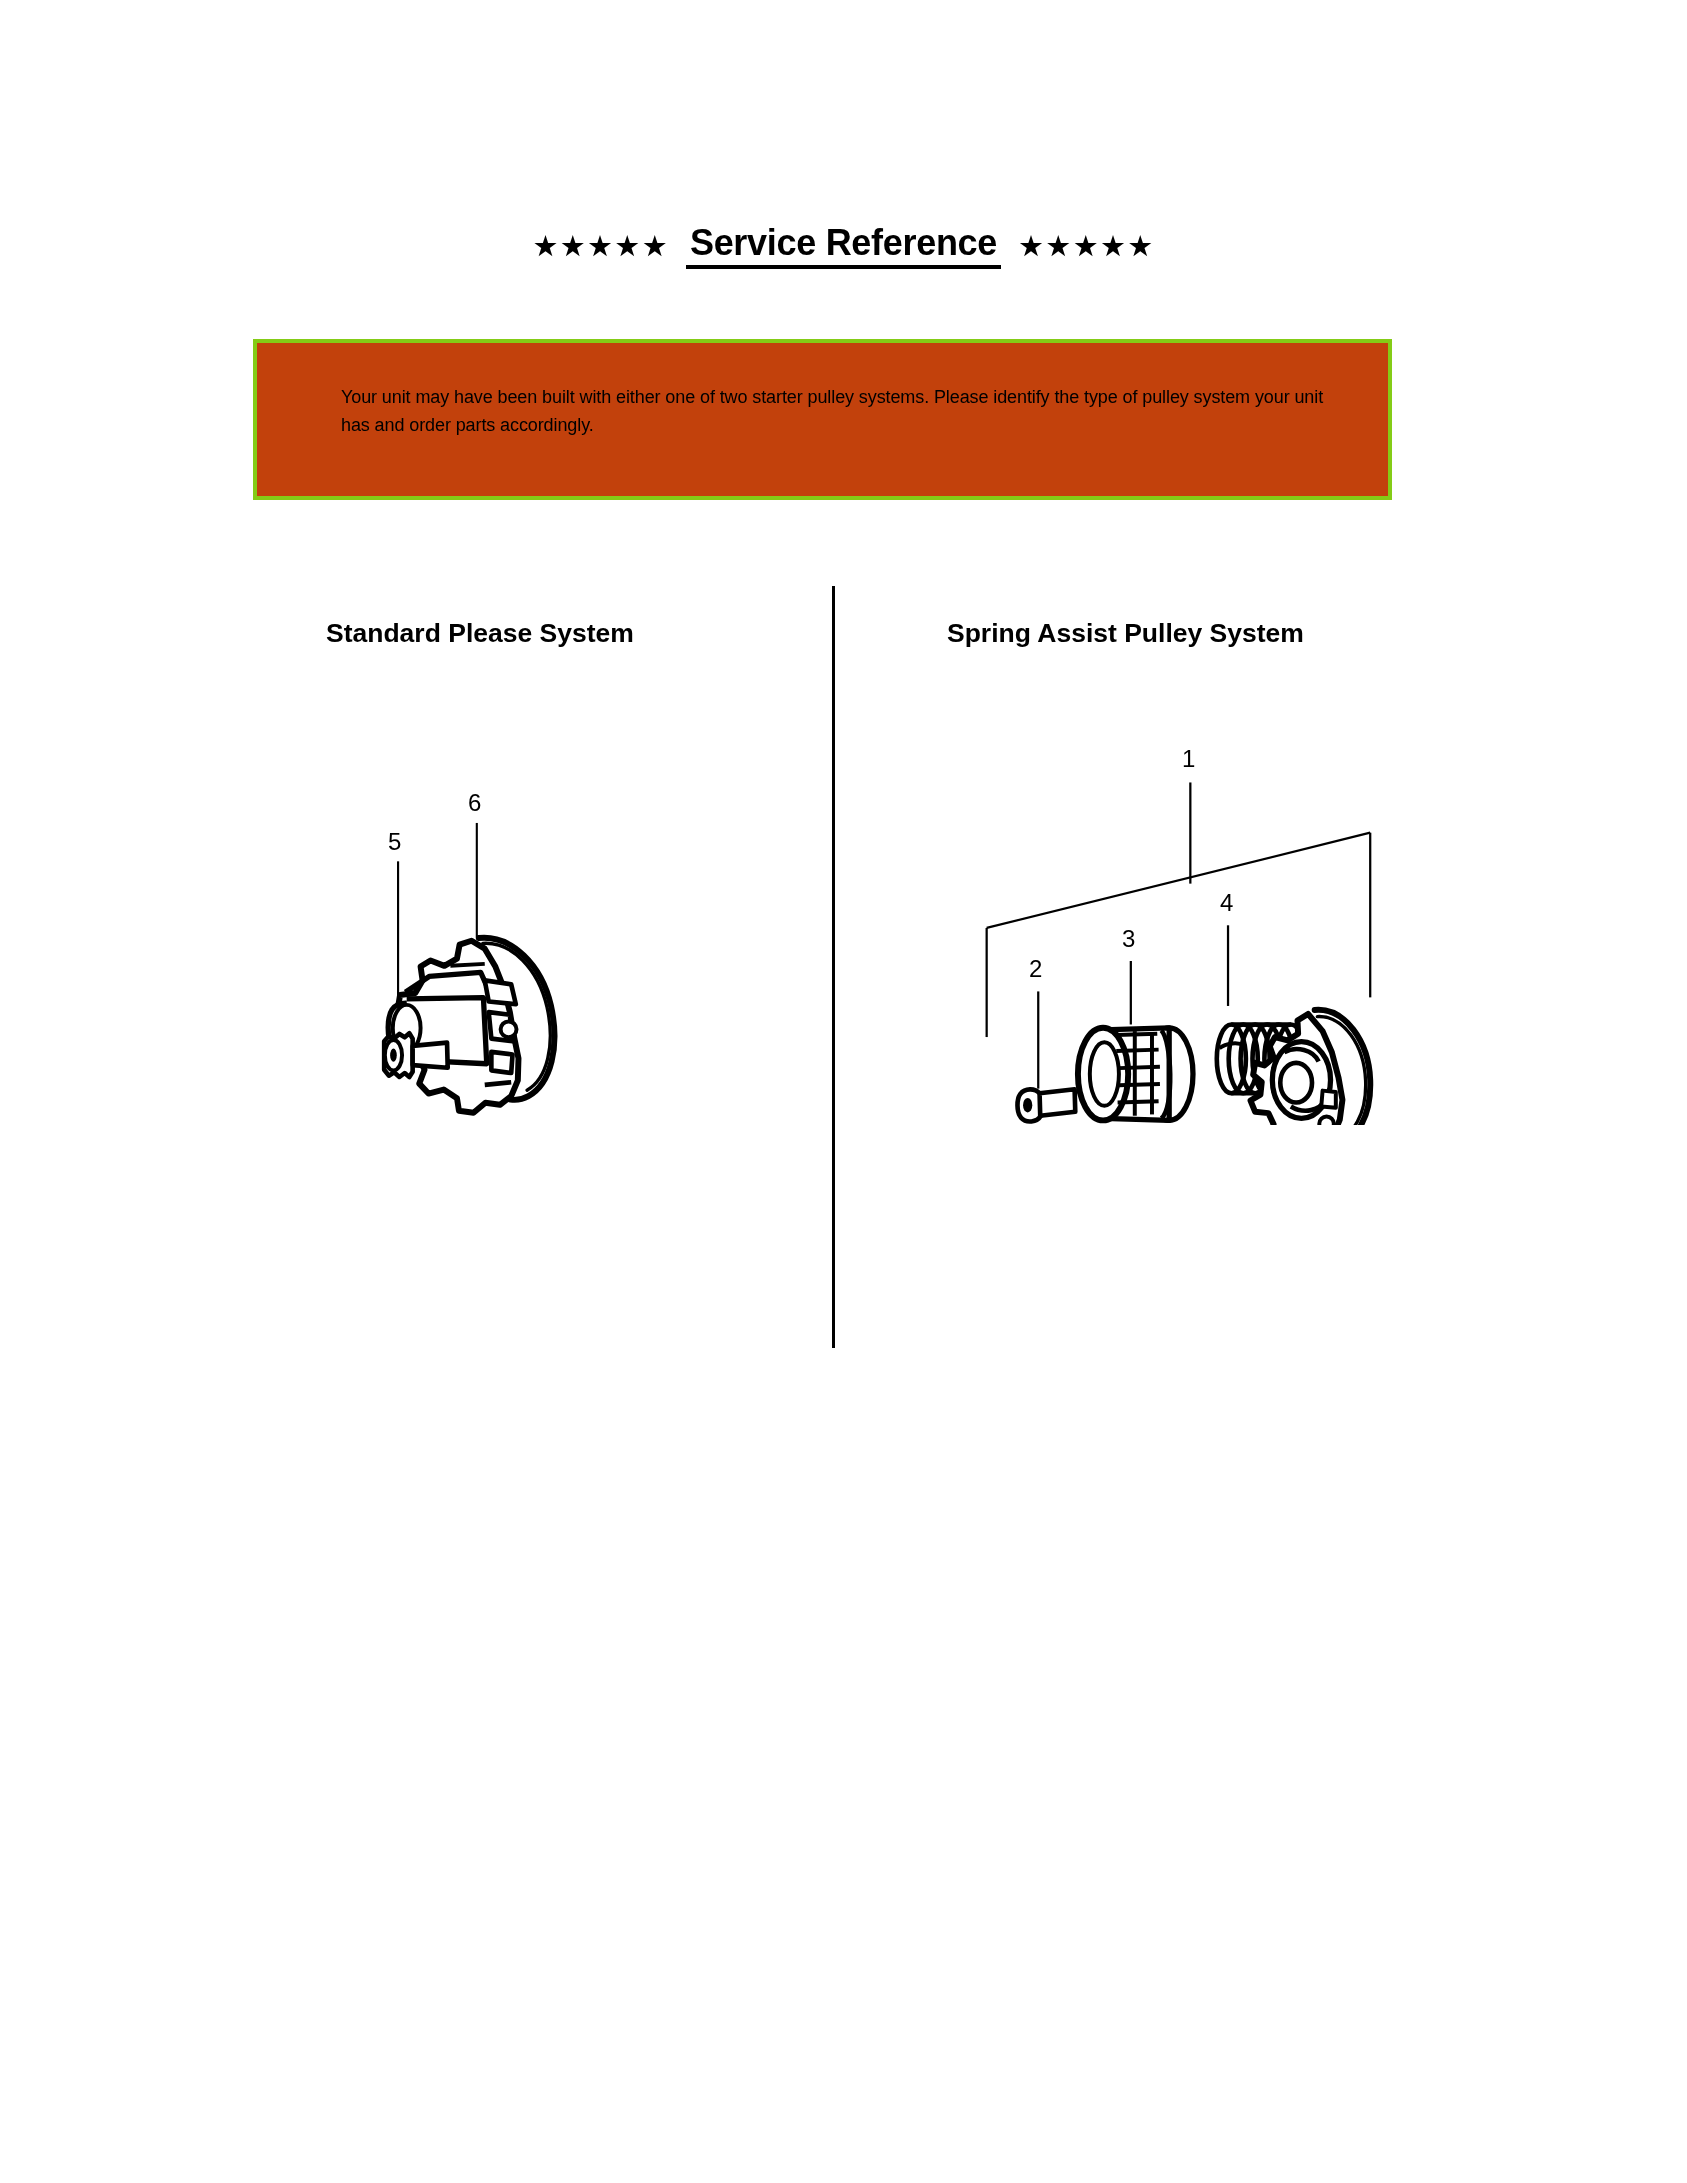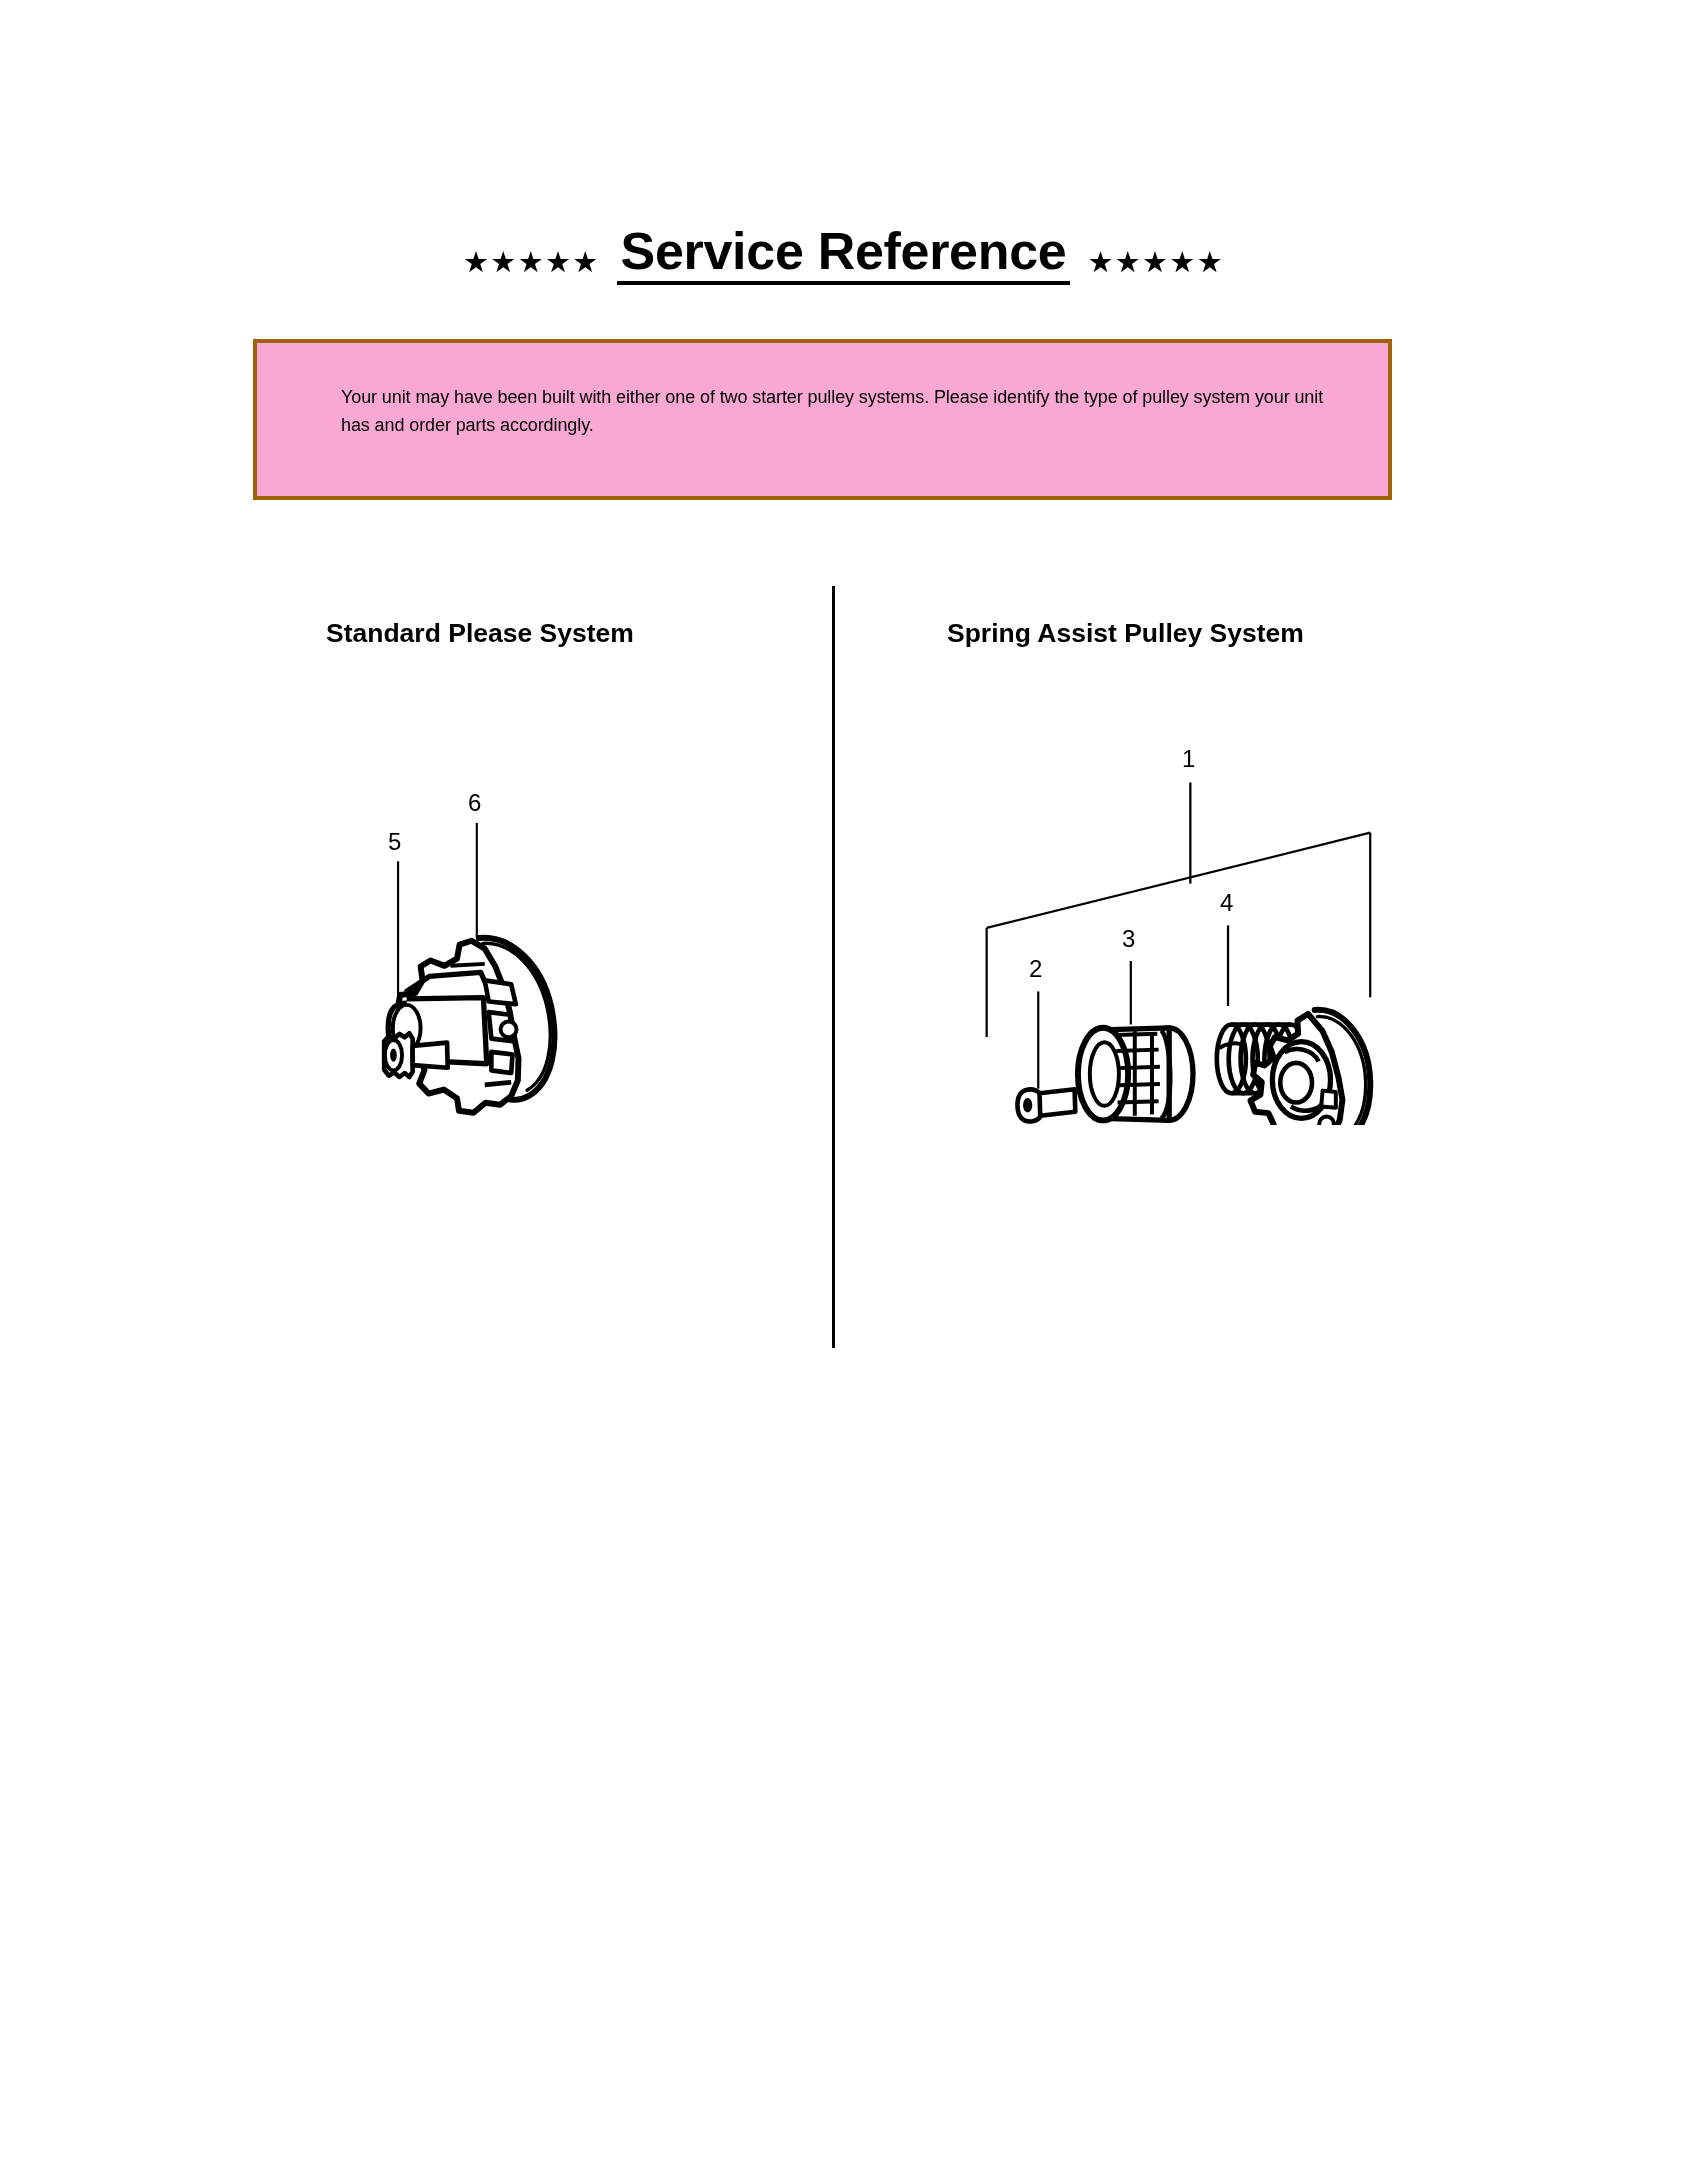--- a/index.html
+++ b/index.html
@@ -28,39 +28,39 @@
     gap: 17px;
   }
   .stars {
     font-size: 29px;
     line-height: 1;
     letter-spacing: 1.3px;
     padding-bottom: 8px;
     font-family: "DejaVu Sans", sans-serif;
   }
   #service-title {
-    font-size: 52px;
+    font-size: 36px;
     font-weight: bold;
     letter-spacing: -0.3px;
     line-height: 1;
     border-bottom: 4.6px solid #000;
     padding: 0 4px 4px 4px;
     font-family: "Liberation Sans", sans-serif;
   }
 
   
   #notice-box {
     position: absolute;
     left: 253px;
     top: 339px;
     width: 1139px;
     height: 161px;
-    border: 4px solid #a16207;
+    border: 4px solid #84cc16;
     box-sizing: border-box;
-    background: #f9a8d4;
+    background: #c2410c;
   }
   #notice-text {
     position: absolute;
     left: 84px;
     top: 41px;
     width: 992px;
     font-size: 18px;
     line-height: 1.55;
     font-family: "Liberation Sans", sans-serif;
     letter-spacing: -0.1px;

